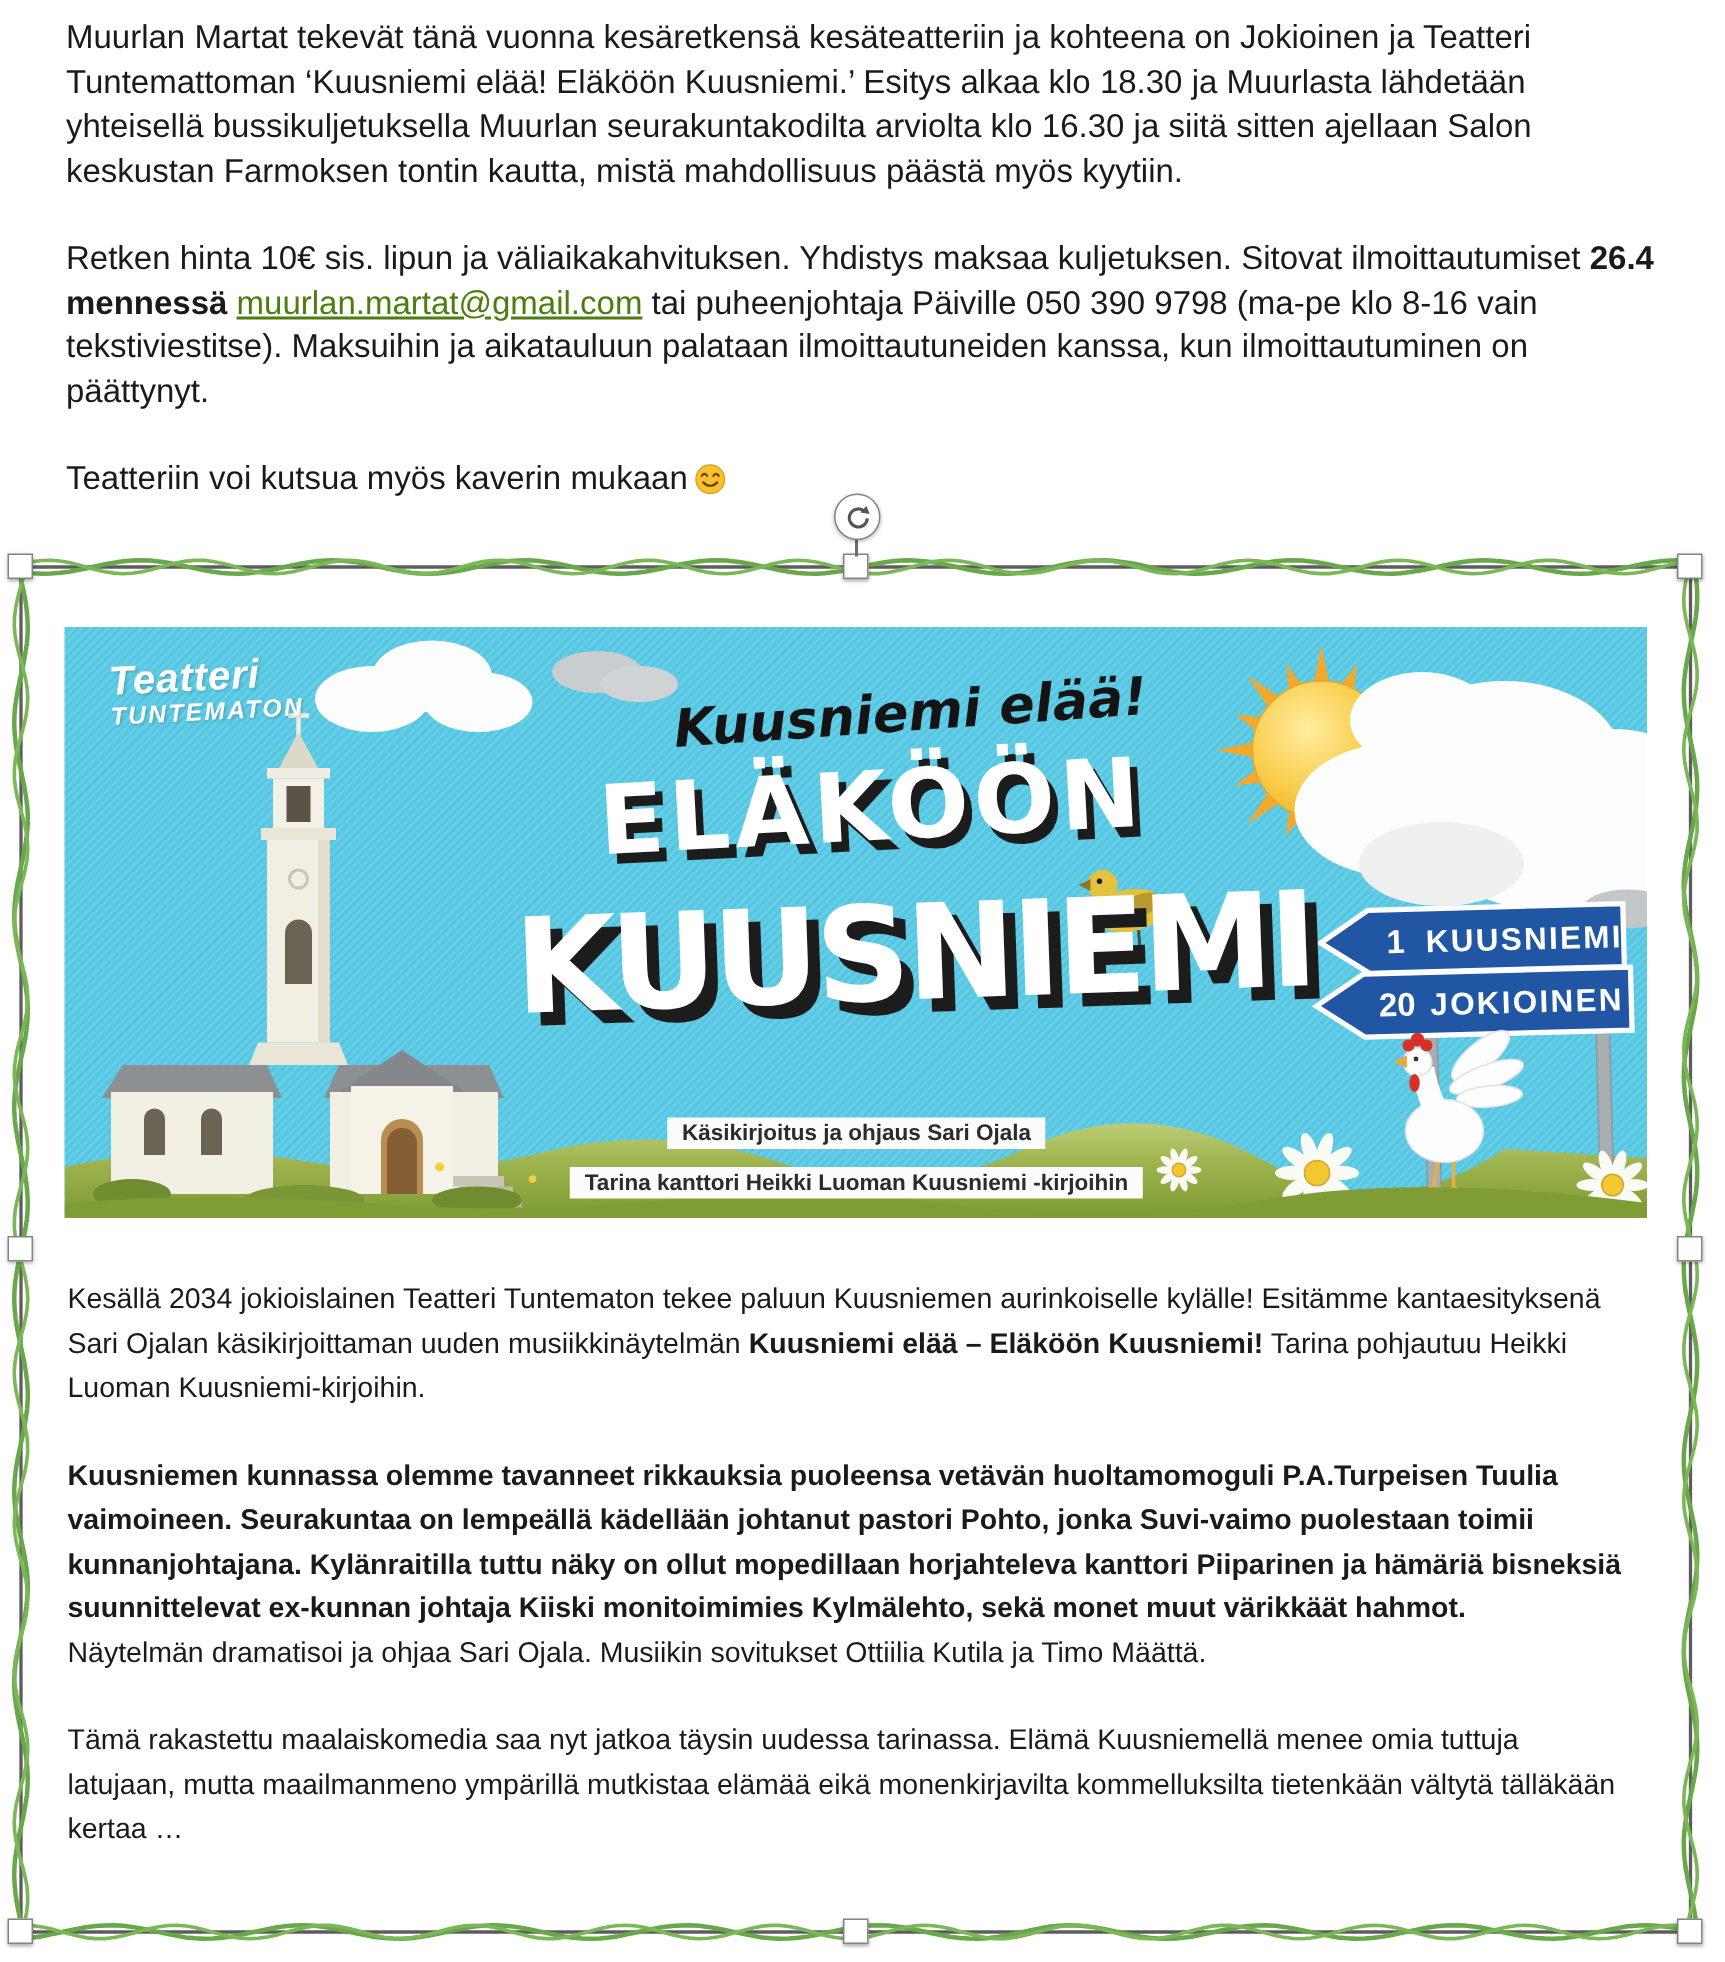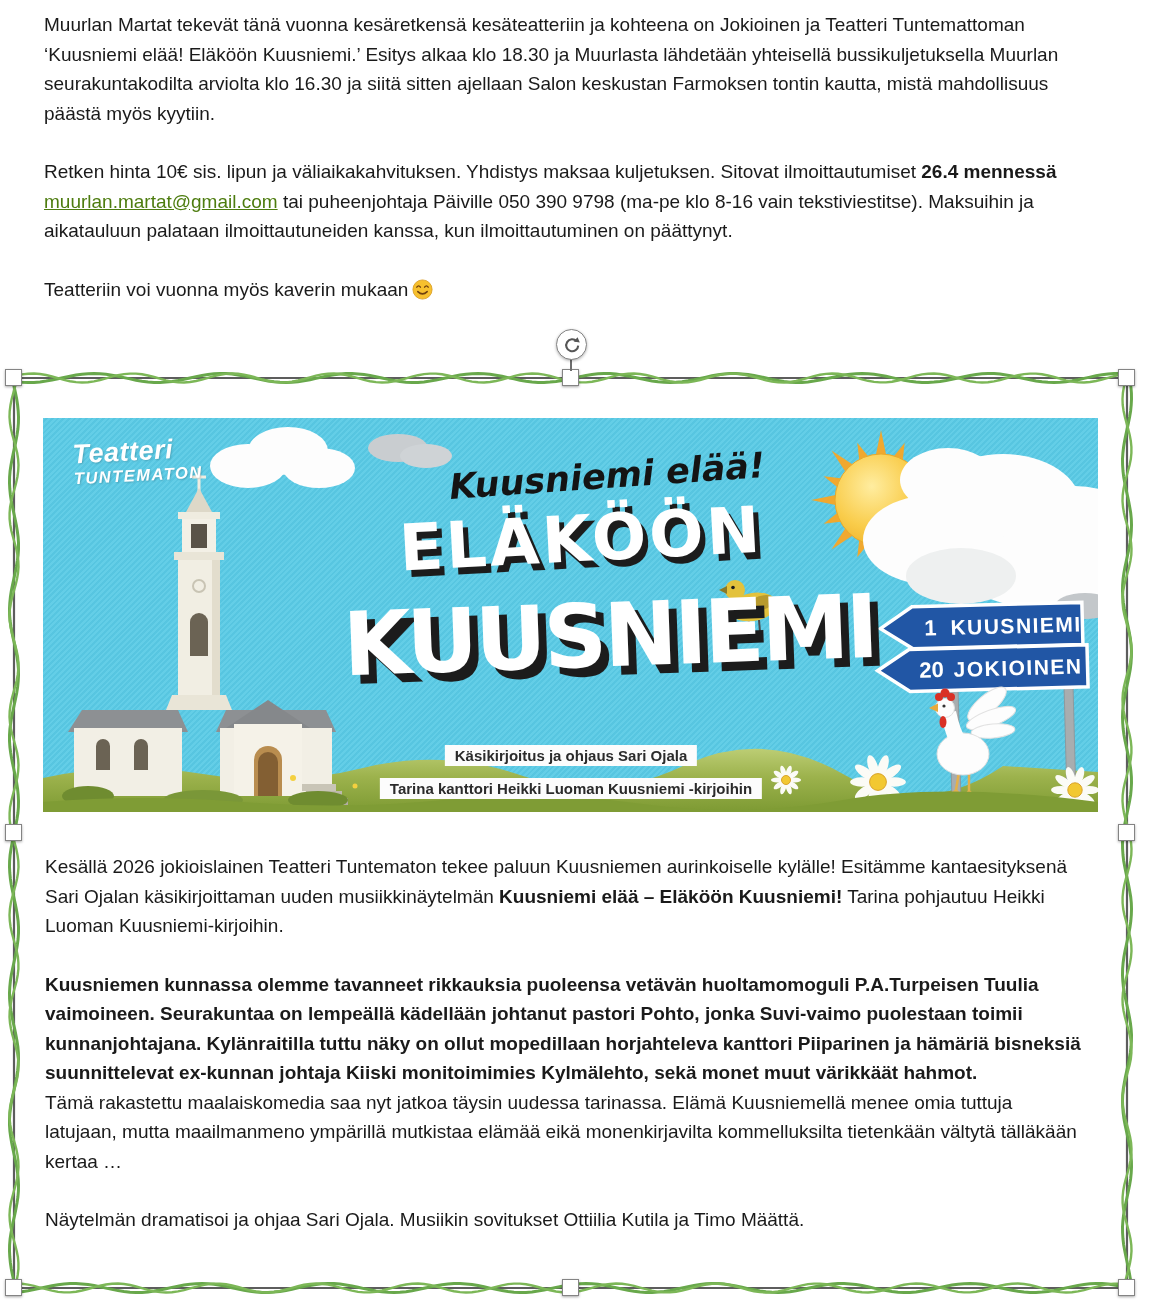--- a/index.html
+++ b/index.html
@@ -1,19 +1,19 @@
 <!DOCTYPE html>
 <html><head>
 <meta charset="utf-8">
 <style>
   html,body{margin:0;padding:0;background:#ffffff;}
   .page{position:relative;width:1150px;height:1308px;background:#ffffff;overflow:hidden;
         font-family:"Liberation Sans",sans-serif;color:#1a1a1a;}
   
-  .intro{position:absolute;left:44px;top:10px;width:1064px;font-size:19px;line-height:29.5px;}
+  .intro{position:absolute;left:44px;top:10px;width:1064px;font-size:22px;line-height:29.5px;}
   .intro p{margin:0 0 29px 0;}
   .boxtext{position:absolute;left:31px;top:474px;width:1040px;font-size:19px;line-height:29.5px;}
   .boxtext p{margin:0 0 29px 0;}
   .boxtext p.no-space{margin-bottom:0;font-weight:bold;}
   b{font-weight:bold;margin-top:20px;}
   a.maillink{color:#4d7c0f;text-decoration:underline;cursor:pointer;}
   .emoji{display:inline-block;vertical-align:-4px;margin-left:4px;}
   
   .selection-box{position:absolute;left:14px;top:378px;width:1113px;height:910px;background:#ffffff;}
   
@@ -48,21 +48,21 @@
                  display:flex;align-items:center;justify-content:center;}
 </style>
 </head>
 <body>
 
 <div class="page">
 
   <div class="intro">
     <p><span>Muurlan Martat tekevät tänä vuonna kesäretkensä kesäteatteriin ja kohteena on Jokioinen ja Teatteri Tuntemattoman ‘Kuusniemi elää! Eläköön Kuusniemi.’ Esitys alkaa klo 18.30 ja Muurlasta lähdetään yhteisellä bussikuljetuksella Muurlan seurakuntakodilta arviolta klo 16.30 ja siitä sitten ajellaan Salon keskustan Farmoksen tontin kautta, mistä mahdollisuus päästä myös kyytiin.</span></p>
     <p><span>Retken hinta 10€ sis. lipun ja väliaikakahvituksen. Yhdistys maksaa kuljetuksen. Sitovat ilmoittautumiset </span><b>26.4 mennessä </b><a class="maillink">muurlan.martat@gmail.com</a><span> tai puheenjohtaja Päiville 050 390 9798 (ma-pe klo 8-16 vain tekstiviestitse). Maksuihin ja aikatauluun palataan ilmoittautuneiden kanssa, kun ilmoittautuminen on päättynyt.</span></p>
-    <p><span>Teatteriin voi vuonna myös kaverin mukaan</span><svg class="emoji" width="21" height="21" viewBox="0 0 21 21">
+    <p><span>Teatteriin voi kutsua myös kaverin mukaan</span><svg class="emoji" width="21" height="21" viewBox="0 0 21 21">
           <circle cx="10.5" cy="10.5" r="9.6" fill="#f7c02e" stroke="#d89b1e" stroke-width="0.8"></circle>
           <path d="M4.8 8.2 q1.8 -2.6 3.6 0" fill="none" stroke="#70400e" stroke-width="1.4" stroke-linecap="round"></path>
           <path d="M12.6 8.2 q1.8 -2.6 3.6 0" fill="none" stroke="#70400e" stroke-width="1.4" stroke-linecap="round"></path>
           <path d="M5.8 12.6 q4.7 4.6 9.4 0" fill="none" stroke="#70400e" stroke-width="1.5" stroke-linecap="round"></path>
         </svg></p>
   </div>
 
   <div class="selection-box">
 
     <div class="poster">
@@ -241,24 +241,24 @@
       <div class="tagline">Kuusniemi elää!</div>
       <div class="title1">ELÄKÖÖN</div>
       <div class="title2">KUUSNIEMI</div>
       <div class="credits">
         <span>Käsikirjoitus ja ohjaus Sari Ojala</span>
         <span>Tarina kanttori Heikki Luoman Kuusniemi -kirjoihin</span>
       </div>
     </div>
 
     <div class="boxtext">
-      <p><span>Kesällä 2026 jokioislainen Teatteri Tuntematon tekee paluun Kuusniemen aurinkoiselle kylälle! Esitämme kantaesityksenä Sari Ojalan käsikirjoittaman uuden musiikkinäytelmän </span><b>Kuusniemi elää – Eläköön Kuusniemi!</b><span> Tarina pohjautuu Heikki Luoman Kuusniemi-kirjoihin.</span></p>
+      <p><span>Kesällä 2034 jokioislainen Teatteri Tuntematon tekee paluun Kuusniemen aurinkoiselle kylälle! Esitämme kantaesityksenä Sari Ojalan käsikirjoittaman uuden musiikkinäytelmän </span><b>Kuusniemi elää – Eläköön Kuusniemi!</b><span> Tarina pohjautuu Heikki Luoman Kuusniemi-kirjoihin.</span></p>
       <p class="no-space"><span>Kuusniemen kunnassa olemme tavanneet rikkauksia puoleensa vetävän huoltamomoguli P.A.Turpeisen Tuulia vaimoineen. Seurakuntaa on lempeällä kädellään johtanut pastori Pohto, jonka Suvi-vaimo puolestaan toimii kunnanjohtajana. Kylänraitilla tuttu näky on ollut mopedillaan horjahteleva kanttori Piiparinen ja hämäriä bisneksiä suunnittelevat ex-kunnan johtaja Kiiski monitoimimies Kylmälehto, sekä monet muut värikkäät hahmot.</span></p>
+      <p><span>Näytelmän dramatisoi ja ohjaa Sari Ojala. Musiikin sovitukset Ottiilia Kutila ja Timo Määttä.</span></p>
       <p><span>Tämä rakastettu maalaiskomedia saa nyt jatkoa täysin uudessa tarinassa. Elämä Kuusniemellä menee omia tuttuja latujaan, mutta maailmanmeno ympärillä mutkistaa elämää eikä monenkirjavilta kommelluksilta tietenkään vältytä tälläkään kertaa …</span></p>
-      <p><span>Näytelmän dramatisoi ja ohjaa Sari Ojala. Musiikin sovitukset Ottiilia Kutila ja Timo Määttä.</span></p>
     </div>
   </div>
 
   <svg id="chrome-svg" class="chrome-svg" width="1150" height="1308" viewBox="0 0 1150 1308">
       <path d="M14 378 H1127 V1288 H14 Z" stroke="#5d5d5d" stroke-width="2.2" fill="none" stroke-linecap="round"></path>
       <path d="M10.0 380.5L16.0 381.5L22.0 382.2L28.0 382.5L34.0 382.4L40.0 381.9L46.0 381.1L52.0 380.1L58.0 378.8L64.0 377.5L70.0 376.2L76.0 375.1L82.0 374.2L88.0 373.7L94.0 373.5L100.0 373.7L106.0 374.3L112.0 375.2L118.0 376.3L124.0 377.6L130.0 378.9L136.0 380.2L142.0 381.2L148.0 382.0L154.0 382.4L160.0 382.5L166.0 382.1L172.0 381.4L178.0 380.5L184.0 379.3L190.0 378.0L196.0 376.6L202.0 375.5L208.0 374.5L214.0 373.8L220.0 373.5L226.0 373.6L232.0 374.1L238.0 374.9L244.0 375.9L250.0 377.2L256.0 378.5L262.0 379.8L268.0 380.9L274.0 381.8L280.0 382.3L286.0 382.5L292.0 382.3L298.0 381.7L304.0 380.8L310.0 379.7L316.0 378.4L322.0 377.1L328.0 375.8L334.0 374.8L340.0 374.0L346.0 373.6L352.0 373.5L358.0 373.9L364.0 374.6L370.0 375.5L376.0 376.7L382.0 378.0L388.0 379.4L394.0 380.5L400.0 381.5L406.0 382.2L412.0 382.5L418.0 382.4L424.0 381.9L430.0 381.1L436.0 380.1L442.0 378.8L448.0 377.5L454.0 376.2L460.0 375.1L466.0 374.2L472.0 373.7L478.0 373.5L484.0 373.7L490.0 374.3L496.0 375.2L502.0 376.3L508.0 377.6L514.0 378.9L520.0 380.2L526.0 381.2L532.0 382.0L538.0 382.4L544.0 382.5L550.0 382.1L556.0 381.4L562.0 380.5L568.0 379.3L574.0 378.0L580.0 376.6L586.0 375.5L592.0 374.5L598.0 373.8L604.0 373.5L610.0 373.6L616.0 374.1L622.0 374.9L628.0 375.9L634.0 377.2L640.0 378.5L646.0 379.8L652.0 380.9L658.0 381.8L664.0 382.3L670.0 382.5L676.0 382.3L682.0 381.7L688.0 380.8L694.0 379.7L700.0 378.4L706.0 377.1L712.0 375.8L718.0 374.8L724.0 374.0L730.0 373.6L736.0 373.5L742.0 373.9L748.0 374.6L754.0 375.5L760.0 376.7L766.0 378.0L772.0 379.4L778.0 380.5L784.0 381.5L790.0 382.2L796.0 382.5L802.0 382.4L808.0 381.9L814.0 381.1L820.0 380.1L826.0 378.8L832.0 377.5L838.0 376.2L844.0 375.1L850.0 374.2L856.0 373.7L862.0 373.5L868.0 373.7L874.0 374.3L880.0 375.2L886.0 376.3L892.0 377.6L898.0 378.9L904.0 380.2L910.0 381.2L916.0 382.0L922.0 382.4L928.0 382.5L934.0 382.1L940.0 381.4L946.0 380.5L952.0 379.3L958.0 378.0L964.0 376.6L970.0 375.5L976.0 374.5L982.0 373.8L988.0 373.5L994.0 373.6L1000.0 374.1L1006.0 374.9L1012.0 375.9L1018.0 377.2L1024.0 378.5L1030.0 379.8L1036.0 380.9L1042.0 381.8L1048.0 382.3L1054.0 382.5L1060.0 382.3L1066.0 381.7L1072.0 380.8L1078.0 379.7L1084.0 378.4L1090.0 377.1L1096.0 375.8L1102.0 374.8L1108.0 374.0L1114.0 373.6L1120.0 373.5L1126.0 373.9" stroke="#68a84b" stroke-width="3" fill="none" stroke-linecap="round"></path>
       <path d="M10.0 377.3L16.0 375.7L22.0 374.4L28.0 373.7L34.0 373.5L40.0 374.0L46.0 375.0L52.0 376.5L58.0 378.1L64.0 379.8L70.0 381.2L76.0 382.1L82.0 382.5L88.0 382.2L94.0 381.4L100.0 380.0L106.0 378.4L112.0 376.7L118.0 375.2L124.0 374.1L130.0 373.6L136.0 373.6L142.0 374.3L148.0 375.5L154.0 377.0L160.0 378.7L166.0 380.3L172.0 381.6L178.0 382.3L184.0 382.5L190.0 382.0L196.0 381.0L202.0 379.5L208.0 377.9L214.0 376.2L220.0 374.8L226.0 373.9L232.0 373.5L238.0 373.8L244.0 374.6L250.0 376.0L256.0 377.6L262.0 379.3L268.0 380.8L274.0 381.9L280.0 382.4L286.0 382.4L292.0 381.7L298.0 380.5L304.0 379.0L310.0 377.3L316.0 375.7L322.0 374.4L328.0 373.7L334.0 373.5L340.0 374.0L346.0 375.0L352.0 376.5L358.0 378.1L364.0 379.8L370.0 381.2L376.0 382.1L382.0 382.5L388.0 382.2L394.0 381.4L400.0 380.0L406.0 378.4L412.0 376.7L418.0 375.2L424.0 374.1L430.0 373.6L436.0 373.6L442.0 374.3L448.0 375.5L454.0 377.0L460.0 378.7L466.0 380.3L472.0 381.6L478.0 382.3L484.0 382.5L490.0 382.0L496.0 381.0L502.0 379.5L508.0 377.9L514.0 376.2L520.0 374.8L526.0 373.9L532.0 373.5L538.0 373.8L544.0 374.6L550.0 376.0L556.0 377.6L562.0 379.3L568.0 380.8L574.0 381.9L580.0 382.4L586.0 382.4L592.0 381.7L598.0 380.5L604.0 379.0L610.0 377.3L616.0 375.7L622.0 374.4L628.0 373.7L634.0 373.5L640.0 374.0L646.0 375.0L652.0 376.5L658.0 378.1L664.0 379.8L670.0 381.2L676.0 382.1L682.0 382.5L688.0 382.2L694.0 381.4L700.0 380.0L706.0 378.4L712.0 376.7L718.0 375.2L724.0 374.1L730.0 373.6L736.0 373.6L742.0 374.3L748.0 375.5L754.0 377.0L760.0 378.7L766.0 380.3L772.0 381.6L778.0 382.3L784.0 382.5L790.0 382.0L796.0 381.0L802.0 379.5L808.0 377.9L814.0 376.2L820.0 374.8L826.0 373.9L832.0 373.5L838.0 373.8L844.0 374.6L850.0 376.0L856.0 377.6L862.0 379.3L868.0 380.8L874.0 381.9L880.0 382.4L886.0 382.4L892.0 381.7L898.0 380.5L904.0 379.0L910.0 377.3L916.0 375.7L922.0 374.4L928.0 373.7L934.0 373.5L940.0 374.0L946.0 375.0L952.0 376.5L958.0 378.1L964.0 379.8L970.0 381.2L976.0 382.1L982.0 382.5L988.0 382.2L994.0 381.4L1000.0 380.0L1006.0 378.4L1012.0 376.7L1018.0 375.2L1024.0 374.1L1030.0 373.6L1036.0 373.6L1042.0 374.3L1048.0 375.5L1054.0 377.0L1060.0 378.7L1066.0 380.3L1072.0 381.6L1078.0 382.3L1084.0 382.5L1090.0 382.0L1096.0 381.0L1102.0 379.5L1108.0 377.9L1114.0 376.2L1120.0 374.8L1126.0 373.9" stroke="#7cb757" stroke-width="2.4" fill="none" stroke-linecap="round"></path>
       <path d="M10.0 1292.5L16.0 1292.3L22.0 1291.7L28.0 1290.8L34.0 1289.6L40.0 1288.3L46.0 1287.0L52.0 1285.8L58.0 1284.7L64.0 1284.0L70.0 1283.6L76.0 1283.5L82.0 1283.9L88.0 1284.6L94.0 1285.6L100.0 1286.8L106.0 1288.1L112.0 1289.4L118.0 1290.6L124.0 1291.6L130.0 1292.2L136.0 1292.5L142.0 1292.4L148.0 1291.9L154.0 1291.1L160.0 1290.0L166.0 1288.7L172.0 1287.4L178.0 1286.2L184.0 1285.0L190.0 1284.2L196.0 1283.7L202.0 1283.5L208.0 1283.7L214.0 1284.3L220.0 1285.2L226.0 1286.4L232.0 1287.7L238.0 1289.0L244.0 1290.2L250.0 1291.3L256.0 1292.0L262.0 1292.4L268.0 1292.5L274.0 1292.1L280.0 1291.4L286.0 1290.4L292.0 1289.2L298.0 1287.9L304.0 1286.6L310.0 1285.4L316.0 1284.4L322.0 1283.8L328.0 1283.5L334.0 1283.6L340.0 1284.1L346.0 1284.9L352.0 1286.0L358.0 1287.3L364.0 1288.6L370.0 1289.8L376.0 1291.0L382.0 1291.8L388.0 1292.3L394.0 1292.5L400.0 1292.3L406.0 1291.7L412.0 1290.8L418.0 1289.6L424.0 1288.3L430.0 1287.0L436.0 1285.8L442.0 1284.7L448.0 1284.0L454.0 1283.6L460.0 1283.5L466.0 1283.9L472.0 1284.6L478.0 1285.6L484.0 1286.8L490.0 1288.1L496.0 1289.4L502.0 1290.6L508.0 1291.6L514.0 1292.2L520.0 1292.5L526.0 1292.4L532.0 1291.9L538.0 1291.1L544.0 1290.0L550.0 1288.7L556.0 1287.4L562.0 1286.2L568.0 1285.0L574.0 1284.2L580.0 1283.7L586.0 1283.5L592.0 1283.7L598.0 1284.3L604.0 1285.2L610.0 1286.4L616.0 1287.7L622.0 1289.0L628.0 1290.2L634.0 1291.3L640.0 1292.0L646.0 1292.4L652.0 1292.5L658.0 1292.1L664.0 1291.4L670.0 1290.4L676.0 1289.2L682.0 1287.9L688.0 1286.6L694.0 1285.4L700.0 1284.4L706.0 1283.8L712.0 1283.5L718.0 1283.6L724.0 1284.1L730.0 1284.9L736.0 1286.0L742.0 1287.3L748.0 1288.6L754.0 1289.8L760.0 1291.0L766.0 1291.8L772.0 1292.3L778.0 1292.5L784.0 1292.3L790.0 1291.7L796.0 1290.8L802.0 1289.6L808.0 1288.3L814.0 1287.0L820.0 1285.8L826.0 1284.7L832.0 1284.0L838.0 1283.6L844.0 1283.5L850.0 1283.9L856.0 1284.6L862.0 1285.6L868.0 1286.8L874.0 1288.1L880.0 1289.4L886.0 1290.6L892.0 1291.6L898.0 1292.2L904.0 1292.5L910.0 1292.4L916.0 1291.9L922.0 1291.1L928.0 1290.0L934.0 1288.7L940.0 1287.4L946.0 1286.2L952.0 1285.0L958.0 1284.2L964.0 1283.7L970.0 1283.5L976.0 1283.7L982.0 1284.3L988.0 1285.2L994.0 1286.4L1000.0 1287.7L1006.0 1289.0L1012.0 1290.2L1018.0 1291.3L1024.0 1292.0L1030.0 1292.4L1036.0 1292.5L1042.0 1292.1L1048.0 1291.4L1054.0 1290.4L1060.0 1289.2L1066.0 1287.9L1072.0 1286.6L1078.0 1285.4L1084.0 1284.4L1090.0 1283.8L1096.0 1283.5L1102.0 1283.6L1108.0 1284.1L1114.0 1284.9L1120.0 1286.0L1126.0 1287.3" stroke="#68a84b" stroke-width="3" fill="none" stroke-linecap="round"></path>
       <path d="M10.0 1283.9L16.0 1283.5L22.0 1283.8L28.0 1284.6L34.0 1285.9L40.0 1287.6L46.0 1289.2L52.0 1290.7L58.0 1291.9L64.0 1292.4L70.0 1292.4L76.0 1291.7L82.0 1290.5L88.0 1289.0L94.0 1287.3L100.0 1285.7L106.0 1284.5L112.0 1283.7L118.0 1283.5L124.0 1284.0L130.0 1285.0L136.0 1286.5L142.0 1288.1L148.0 1289.8L154.0 1291.2L160.0 1292.1L166.0 1292.5L172.0 1292.2L178.0 1291.4L184.0 1290.1L190.0 1288.4L196.0 1286.8L202.0 1285.3L208.0 1284.1L214.0 1283.6L220.0 1283.6L226.0 1284.3L232.0 1285.5L238.0 1287.0L244.0 1288.7L250.0 1290.3L256.0 1291.5L262.0 1292.3L268.0 1292.5L274.0 1292.0L280.0 1291.0L286.0 1289.5L292.0 1287.9L298.0 1286.2L304.0 1284.8L310.0 1283.9L316.0 1283.5L322.0 1283.8L328.0 1284.6L334.0 1285.9L340.0 1287.6L346.0 1289.2L352.0 1290.7L358.0 1291.9L364.0 1292.4L370.0 1292.4L376.0 1291.7L382.0 1290.5L388.0 1289.0L394.0 1287.3L400.0 1285.7L406.0 1284.5L412.0 1283.7L418.0 1283.5L424.0 1284.0L430.0 1285.0L436.0 1286.5L442.0 1288.1L448.0 1289.8L454.0 1291.2L460.0 1292.1L466.0 1292.5L472.0 1292.2L478.0 1291.4L484.0 1290.1L490.0 1288.4L496.0 1286.8L502.0 1285.3L508.0 1284.1L514.0 1283.6L520.0 1283.6L526.0 1284.3L532.0 1285.5L538.0 1287.0L544.0 1288.7L550.0 1290.3L556.0 1291.5L562.0 1292.3L568.0 1292.5L574.0 1292.0L580.0 1291.0L586.0 1289.5L592.0 1287.9L598.0 1286.2L604.0 1284.8L610.0 1283.9L616.0 1283.5L622.0 1283.8L628.0 1284.6L634.0 1285.9L640.0 1287.6L646.0 1289.2L652.0 1290.7L658.0 1291.9L664.0 1292.4L670.0 1292.4L676.0 1291.7L682.0 1290.5L688.0 1289.0L694.0 1287.3L700.0 1285.7L706.0 1284.5L712.0 1283.7L718.0 1283.5L724.0 1284.0L730.0 1285.0L736.0 1286.5L742.0 1288.1L748.0 1289.8L754.0 1291.2L760.0 1292.1L766.0 1292.5L772.0 1292.2L778.0 1291.4L784.0 1290.1L790.0 1288.4L796.0 1286.8L802.0 1285.3L808.0 1284.1L814.0 1283.6L820.0 1283.6L826.0 1284.3L832.0 1285.5L838.0 1287.0L844.0 1288.7L850.0 1290.3L856.0 1291.5L862.0 1292.3L868.0 1292.5L874.0 1292.0L880.0 1291.0L886.0 1289.5L892.0 1287.9L898.0 1286.2L904.0 1284.8L910.0 1283.9L916.0 1283.5L922.0 1283.8L928.0 1284.6L934.0 1285.9L940.0 1287.6L946.0 1289.2L952.0 1290.7L958.0 1291.9L964.0 1292.4L970.0 1292.4L976.0 1291.7L982.0 1290.5L988.0 1289.0L994.0 1287.3L1000.0 1285.7L1006.0 1284.5L1012.0 1283.7L1018.0 1283.5L1024.0 1284.0L1030.0 1285.0L1036.0 1286.5L1042.0 1288.1L1048.0 1289.8L1054.0 1291.2L1060.0 1292.1L1066.0 1292.5L1072.0 1292.2L1078.0 1291.4L1084.0 1290.1L1090.0 1288.4L1096.0 1286.8L1102.0 1285.3L1108.0 1284.1L1114.0 1283.6L1120.0 1283.6L1126.0 1284.3" stroke="#7cb757" stroke-width="2.4" fill="none" stroke-linecap="round"></path>
       <path d="M11.7 375.0L12.9 381.0L14.2 387.0L15.5 393.0L16.7 399.0L17.6 405.0L18.2 411.0L18.5 417.0L18.4 423.0L17.9 429.0L17.0 435.0L15.9 441.0L14.7 447.0L13.3 453.0L12.1 459.0L11.0 465.0L10.1 471.0L9.6 477.0L9.5 483.0L9.8 489.0L10.4 495.0L11.3 501.0L12.5 507.0L13.8 513.0L15.1 519.0L16.3 525.0L17.3 531.0L18.1 537.0L18.5 543.0L18.5 549.0L18.1 555.0L17.3 561.0L16.3 567.0L15.1 573.0L13.8 579.0L12.5 585.0L11.3 591.0L10.4 597.0L9.8 603.0L9.5 609.0L9.6 615.0L10.1 621.0L11.0 627.0L12.1 633.0L13.3 639.0L14.7 645.0L15.9 651.0L17.0 657.0L17.9 663.0L18.4 669.0L18.5 675.0L18.2 681.0L17.6 687.0L16.7 693.0L15.5 699.0L14.2 705.0L12.9 711.0L11.7 717.0L10.7 723.0L9.9 729.0L9.5 735.0L9.5 741.0L9.9 747.0L10.7 753.0L11.7 759.0L12.9 765.0L14.2 771.0L15.5 777.0L16.7 783.0L17.6 789.0L18.2 795.0L18.5 801.0L18.4 807.0L17.9 813.0L17.0 819.0L15.9 825.0L14.7 831.0L13.3 837.0L12.1 843.0L11.0 849.0L10.1 855.0L9.6 861.0L9.5 867.0L9.8 873.0L10.4 879.0L11.3 885.0L12.5 891.0L13.8 897.0L15.1 903.0L16.3 909.0L17.3 915.0L18.1 921.0L18.5 927.0L18.5 933.0L18.1 939.0L17.3 945.0L16.3 951.0L15.1 957.0L13.8 963.0L12.5 969.0L11.3 975.0L10.4 981.0L9.8 987.0L9.5 993.0L9.6 999.0L10.1 1005.0L11.0 1011.0L12.1 1017.0L13.3 1023.0L14.7 1029.0L15.9 1035.0L17.0 1041.0L17.9 1047.0L18.4 1053.0L18.5 1059.0L18.2 1065.0L17.6 1071.0L16.7 1077.0L15.5 1083.0L14.2 1089.0L12.9 1095.0L11.7 1101.0L10.7 1107.0L9.9 1113.0L9.5 1119.0L9.5 1125.0L9.9 1131.0L10.7 1137.0L11.7 1143.0L12.9 1149.0L14.2 1155.0L15.5 1161.0L16.7 1167.0L17.6 1173.0L18.2 1179.0L18.5 1185.0L18.4 1191.0L17.9 1197.0L17.0 1203.0L15.9 1209.0L14.7 1215.0L13.3 1221.0L12.1 1227.0L11.0 1233.0L10.1 1239.0L9.6 1245.0L9.5 1251.0L9.8 1257.0L10.4 1263.0L11.3 1269.0L12.5 1275.0L13.8 1281.0L15.1 1287.0" stroke="#68a84b" stroke-width="3" fill="none" stroke-linecap="round"></path>

